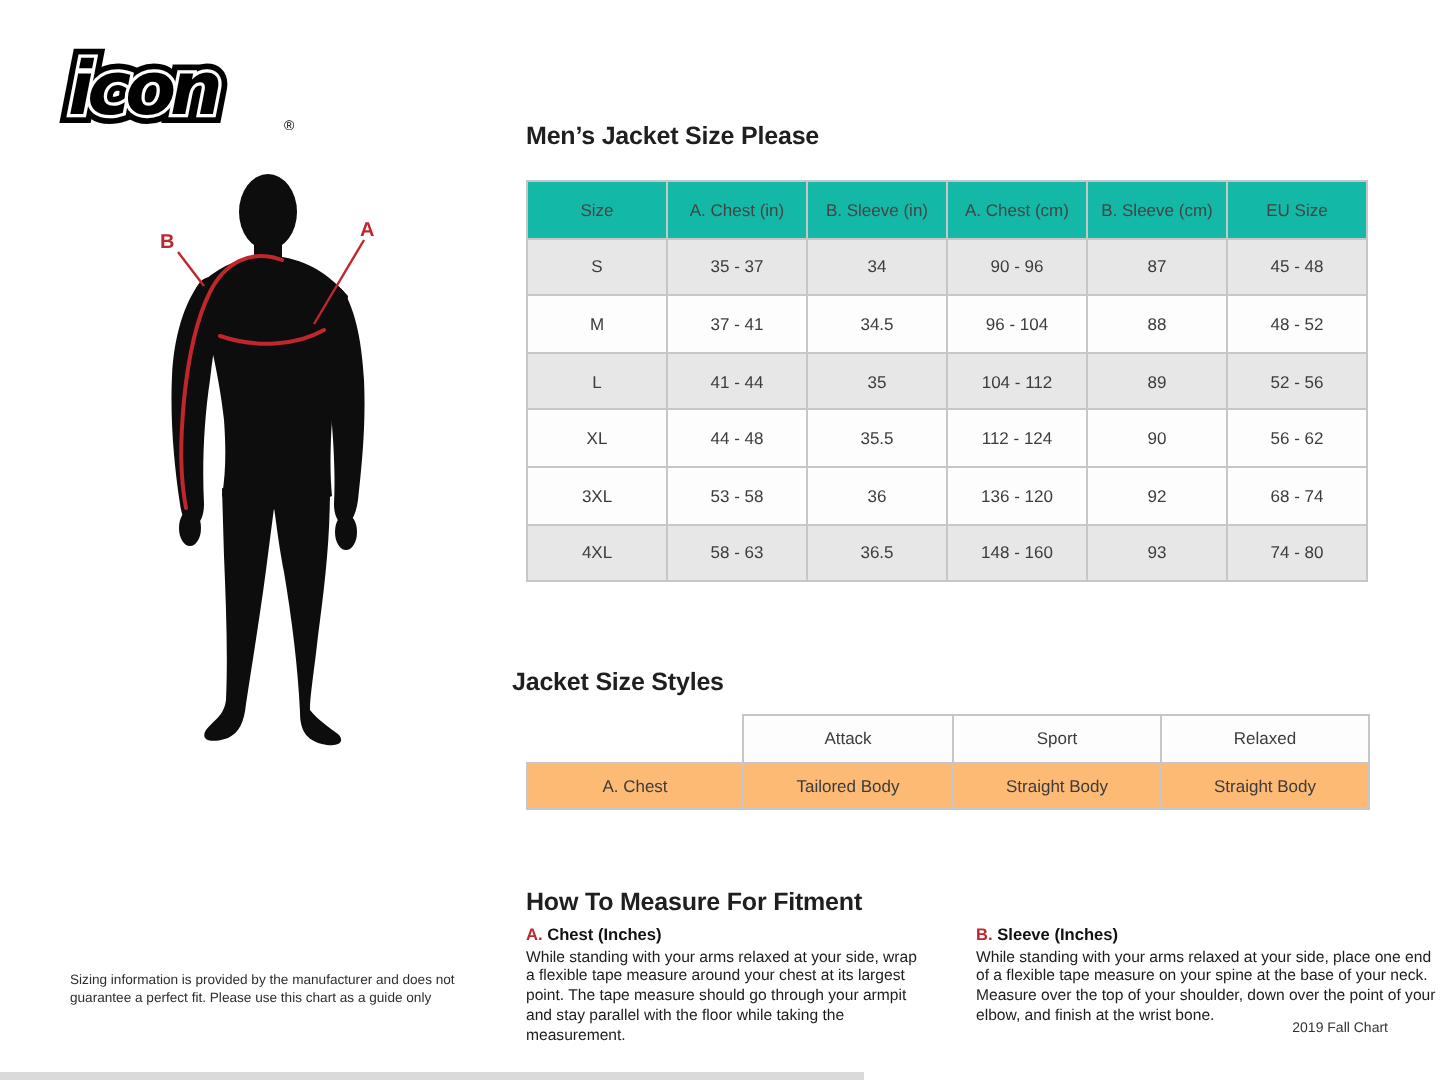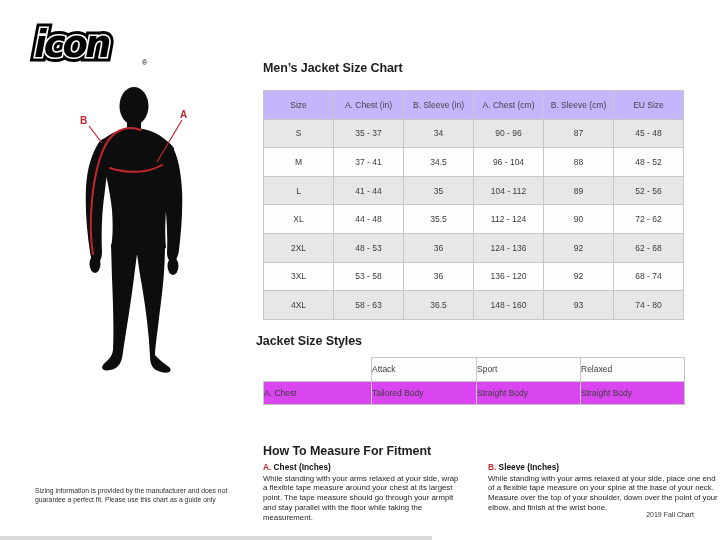--- a/index.html
+++ b/index.html
@@ -23,31 +23,31 @@
   #styles-title{left:256px;top:334px;}
   #howto-title{left:263px;top:444px;}
 
   
   table{border-collapse:collapse;table-layout:fixed;}
   #size-table{left:263px;top:90px;width:421px;}
   #size-table th,#size-table td{
     border:1px solid #c7c7c7;font-size:8.5px;font-weight:400;color:#3c3c3c;
     text-align:center;vertical-align:middle;height:27.6px;padding:0;
   }
-  #size-table thead th{background:#c4b5fd;color:#444;}
+  #size-table thead th{background:#14b8a6;color:#444;}
   #size-table tr.row-gray td{background:#e7e7e7;}
   #size-table tr.row-white td{background:#fdfdfd;}
 
   #styles-table{left:263px;top:357px;width:421px;}
   #styles-table th,#styles-table td{
     border:1px solid #c7c7c7;font-size:8.5px;font-weight:400;color:#3c3c3c;
-    text-align:left;vertical-align:middle;height:22.5px;padding:0;background:#fdfdfd;
+    text-align:center;vertical-align:middle;height:22.5px;padding:0;background:#fdfdfd;
   }
   #styles-table td.blank{border:none;background:transparent;}
-  #styles-table tr.row-gray th,#styles-table tr.row-gray td{background:#d946ef;}
+  #styles-table tr.row-gray th,#styles-table tr.row-gray td{background:#fdba74;}
 
   
   .measure-col{font-size:7.8px;line-height:9.7px;color:#1d1d1d;}
   #measure-a{left:263px;top:463px;width:196px;}
   #measure-b{left:488px;top:463px;width:236px;}
   .measure-head{font-weight:bold;font-size:8.3px;margin-bottom:1px;color:#111;}
   .red{color:#c0272d;}
 
   
   #disclaimer{left:35px;top:487px;width:220px;font-size:6.8px;line-height:8.6px;color:#2e2e2e;}
@@ -83,21 +83,21 @@
     <path d="M 91,50 C 75,44 62,52 55,66 C 48,80 44,100 42,120 C 40,142 40,158 43,174"></path>
   </g>
   <g stroke="#c0272d" stroke-width="1.2" fill="none">
     <path d="M 39,46 L 52,63"></path>
     <path d="M 132,40 L 107,82"></path>
   </g>
   <text x="30" y="44" font-size="10" font-weight="bold" fill="#c0272d">B</text>
   <text x="130" y="38" font-size="10" font-weight="bold" fill="#c0272d">A</text>
 </svg>
 
-<div id="size-chart-title" class="abs sec-title">Men’s Jacket Size Chart</div>
+<div id="size-chart-title" class="abs sec-title">Men’s Jacket Size Please</div>
 
 <table id="size-table" class="abs">
   <thead>
     <tr>
       <th>Size</th>
       <th>A. Chest (in)</th>
       <th>B. Sleeve (in)</th>
       <th>A. Chest (cm)</th>
       <th>B. Sleeve (cm)</th>
       <th>EU Size</th>
@@ -127,29 +127,21 @@
       <td>104 - 112</td>
       <td>89</td>
       <td>52 - 56</td>
     </tr>
     <tr class="row-white">
       <td>XL</td>
       <td>44 - 48</td>
       <td>35.5</td>
       <td>112 - 124</td>
       <td>90</td>
-      <td>72 - 62</td>
-    </tr>
-    <tr class="row-gray">
-      <td>2XL</td>
-      <td>48 - 53</td>
-      <td>36</td>
-      <td>124 - 136</td>
-      <td>92</td>
-      <td>62 - 68</td>
+      <td>56 - 62</td>
     </tr>
     <tr class="row-white">
       <td>3XL</td>
       <td>53 - 58</td>
       <td>36</td>
       <td>136 - 120</td>
       <td>92</td>
       <td>68 - 74</td>
     </tr>
     <tr class="row-gray">

